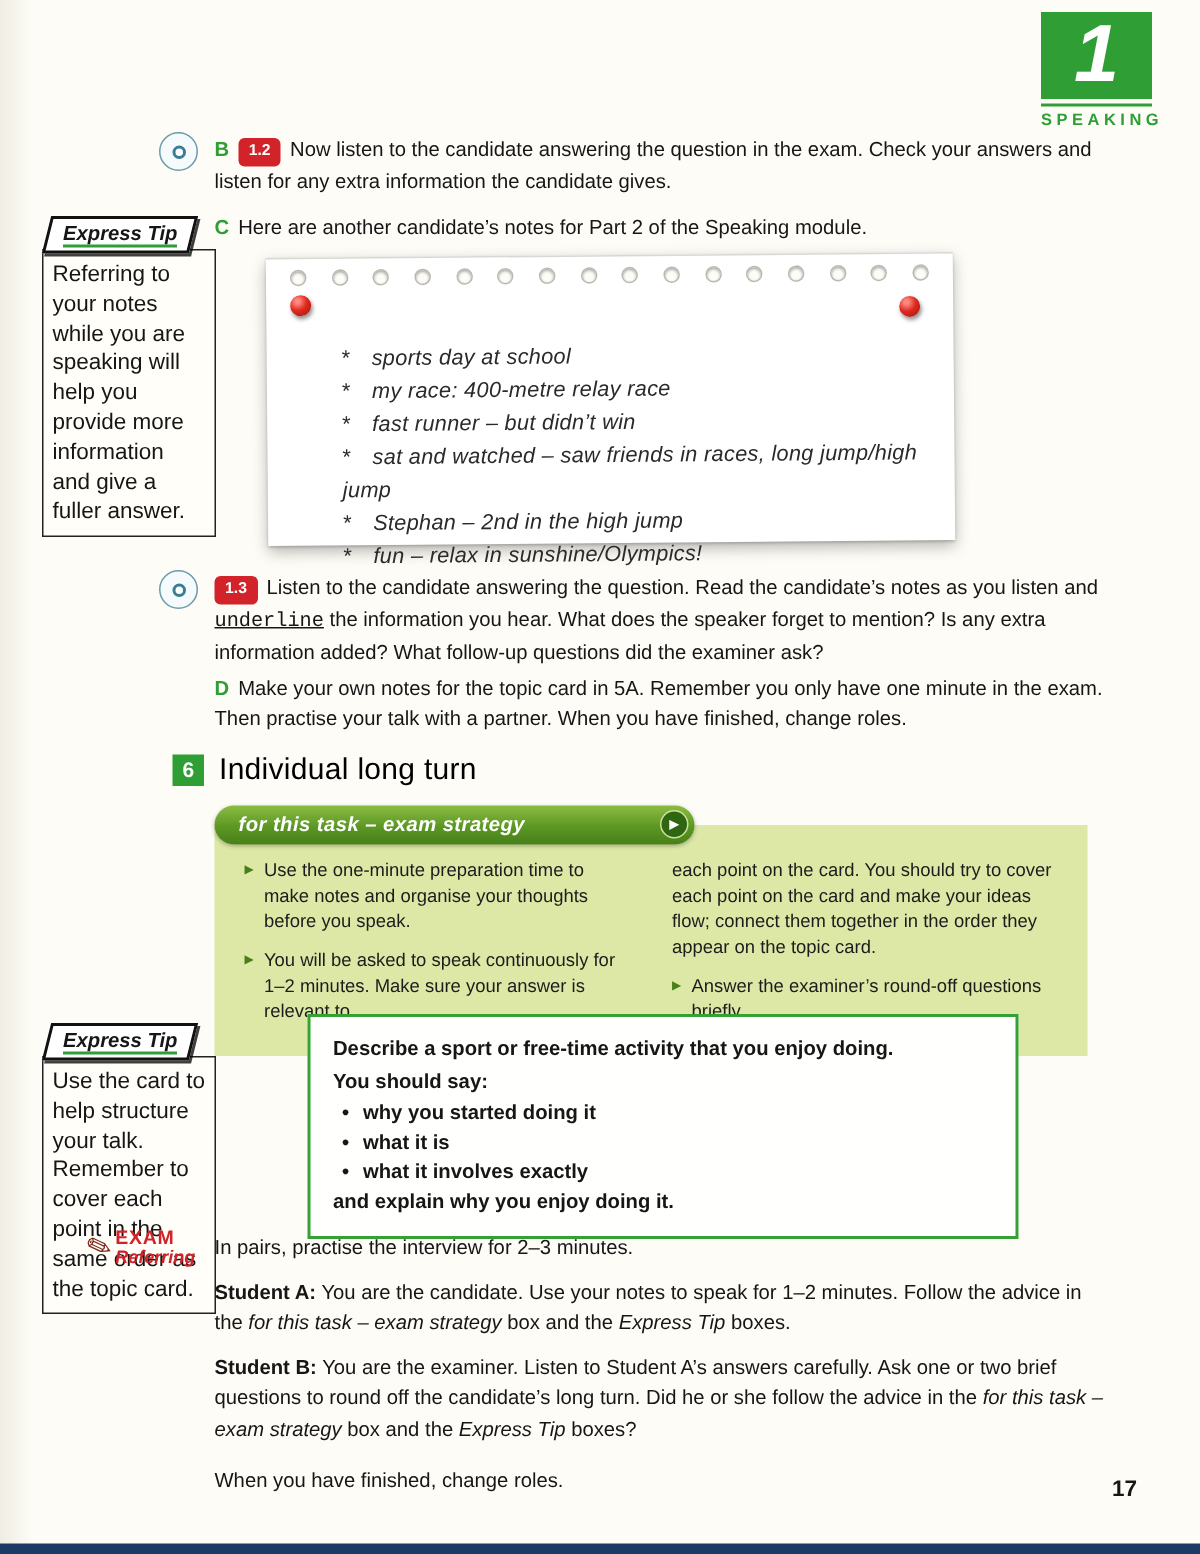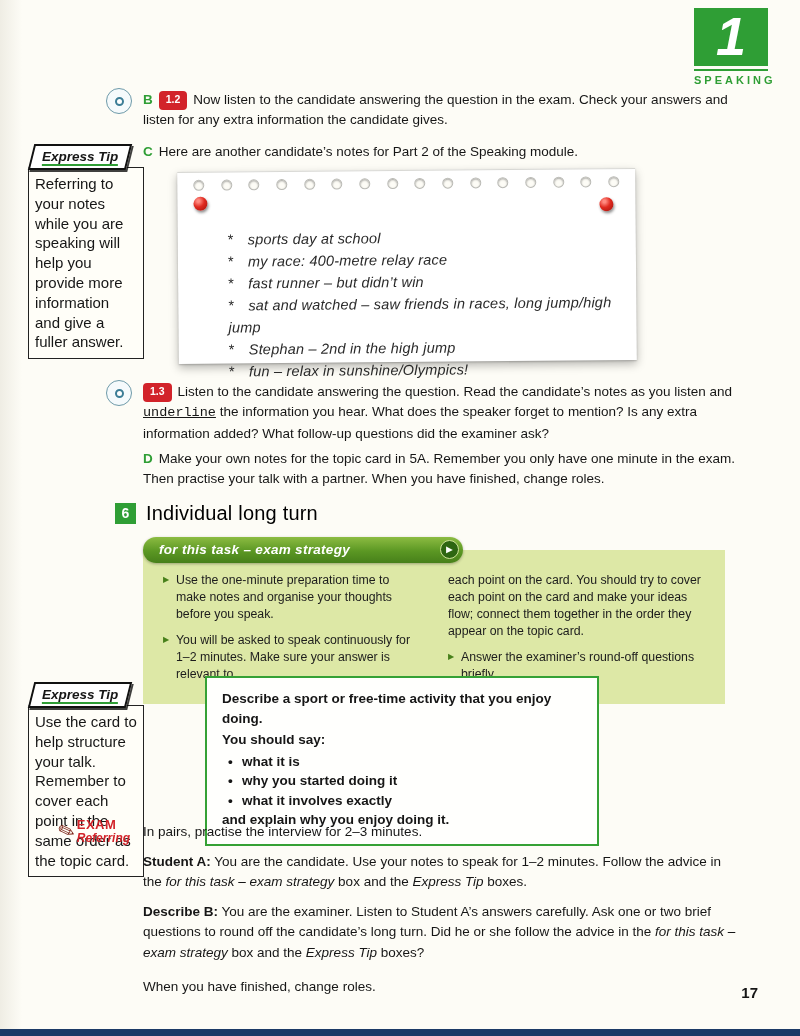--- a/index.html
+++ b/index.html
@@ -80,21 +80,21 @@
     display:flex; align-items:center; justify-content:center;
     color:#fff; font-size:8px; font-style:normal; line-height:1; }
   .strat-body { margin-top:-13px; background:#dde8a6; padding:22px 18px 12px 20px;
     display:flex; gap:26px; }
   .strat-col { width:50%; font-size:12.3px; line-height:1.38; color:#1c1c1c; }
   .strat-item { margin-bottom:9px; position:relative; padding-left:13px; }
   .strat-item .arrow { position:absolute; left:0; top:2px; color:#47801a; font-size:8px; }
   .strat-cont { margin-bottom:9px; }
 
   
-  .topic-card { position:absolute; left:205px; top:676px; width:394px;
+  .topic-card { position:absolute; left:205px; top:676px; width:474px;
     border:2px solid #35a135; background:#fffffd; padding:11px 15px 12px;
     font-weight:bold; font-size:13.5px; line-height:1.45; }
   .topic-card .row { margin-bottom:2px; }
   .topic-card .bullets { padding-left:6px; }
   .topic-card .bullets div { padding-left:14px; position:relative; }
   .topic-card .bullets div::before { content:"•"; position:absolute; left:0; }
 
   
   .exam-logo { position:absolute; left:58px; top:818px; display:flex; align-items:center; }
   .pencil { font-size:20px; color:#7d2417; transform:rotate(-20deg); margin-right:2px; }
@@ -210,42 +210,42 @@
     <div class="tip-header">
       <span>Express Tip</span>
     </div>
     <div class="tip-body">Use the card to help structure your talk. Remember to cover each point in the same order as the topic card.</div>
   </div>
 
   <div class="topic-card">
     <div class="row">Describe a sport or free-time activity that you enjoy doing.</div>
     <div class="row">You should say:</div>
     <div class="bullets">
+      <div>why you started doing it</div>
       <div>what it is</div>
-      <div>why you started doing it</div>
       <div>what it involves exactly</div>
     </div>
     <div class="row">and explain why you enjoy doing it.</div>
   </div>
 
   <div class="exam-logo">
     <span class="pencil">✎</span>
     <span class="exam-words">
       <span class="w1">EXAM</span>
       <span class="w2">Referring</span>
     </span>
   </div>
 
   <div class="para" style="left:143px; top:822px; width:594px;">In pairs, practise the interview for 2–3 minutes.</div>
 
   <div class="para" style="left:143px; top:852px; width:600px;">
     <span class="bold">Student A:</span><span> You are the candidate. Use your notes to speak for 1–2 minutes. Follow the advice in the </span><span class="it">for this task – exam strategy</span><span> box and the </span><span class="it">Express Tip</span><span> boxes.</span>
   </div>
 
   <div class="para" style="left:143px; top:902px; width:600px;">
-    <span class="bold">Describe B:</span><span> You are the examiner. Listen to Student A’s answers carefully. Ask one or two brief questions to round off the candidate’s long turn. Did he or she follow the advice in the </span><span class="it">for this task – exam strategy</span><span> box and the </span><span class="it">Express Tip</span><span> boxes?</span>
+    <span class="bold">Student B:</span><span> You are the examiner. Listen to Student A’s answers carefully. Ask one or two brief questions to round off the candidate’s long turn. Did he or she follow the advice in the </span><span class="it">for this task – exam strategy</span><span> box and the </span><span class="it">Express Tip</span><span> boxes?</span>
   </div>
 
   <div class="para" style="left:143px; top:977px; width:594px;">When you have finished, change roles.</div>
 
   <div class="page-num">17</div>
   <div class="bottom-bar"></div>
 </div>
 
 </body></html>

